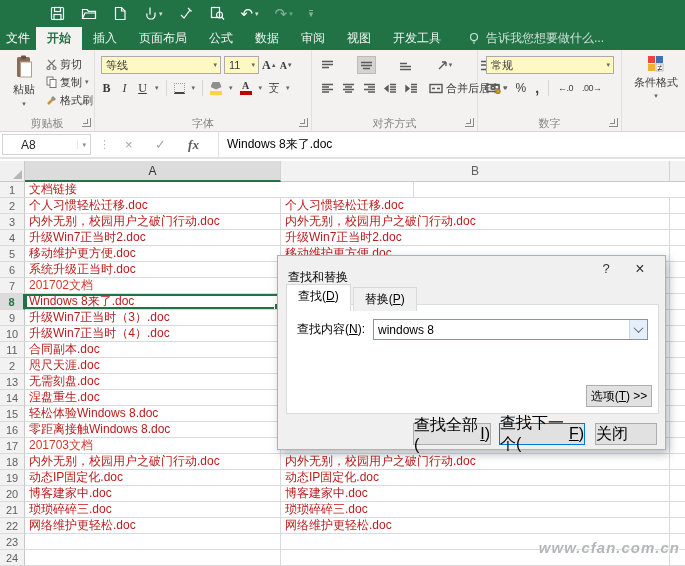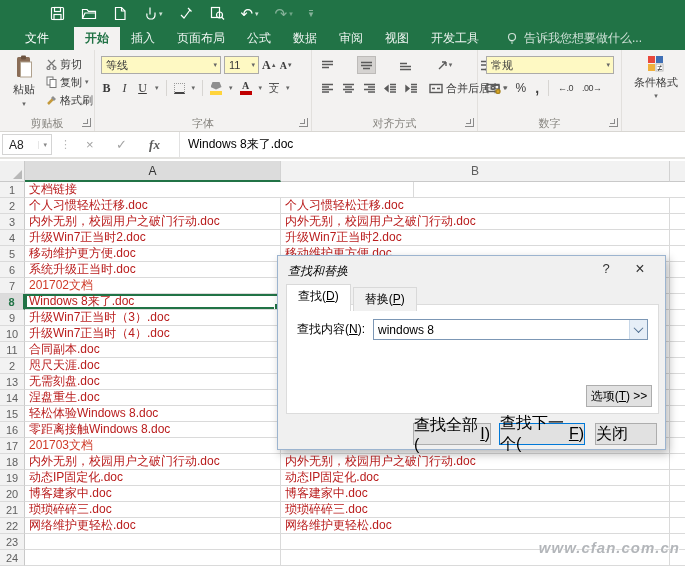--- a/index.html
+++ b/index.html
@@ -9,21 +9,21 @@
   
   .titlebar{position:absolute;left:0;top:0;width:685px;height:27px;background:#217346;display:flex;align-items:center;padding-left:50px;box-sizing:border-box;gap:16px;}
   .qat{display:flex;align-items:center;gap:2px;color:#fff;}
   .qat svg{display:block;}
   .qat .dd{font-size:7px;color:#cfe3d6;}
   .qat.dim{opacity:.45;}
   .undoredo{font-size:15px;line-height:1;color:#fff;}
 
   
   .tabsrow{position:absolute;left:0;top:27px;width:685px;height:23px;background:#217346;display:flex;align-items:stretch;font-size:12px;}
-  .ftab{color:#fff;padding:0 25px;display:flex;align-items:center;}
+  .ftab{color:#fff;padding:0 6px;display:flex;align-items:center;}
   .rtab{color:rgba(255,255,255,.92);padding:0 11px;display:flex;align-items:center;}
   .rtab.active{background:#f3f2f1;color:#217346;font-weight:bold;}
   .tellme{color:rgba(255,255,255,.78);display:flex;align-items:center;gap:6px;padding-left:16px;}
 
   
   .ribbon{position:absolute;left:0;top:50px;width:685px;height:82px;background:#f3f2f1;border-bottom:1px solid #d8d6d2;box-sizing:border-box;display:flex;color:#3b3b3b;}
   .group{position:relative;height:100%;border-right:1px solid #e2e0dd;box-sizing:border-box;flex:none;}
   .g-clip{width:95px;} .g-font{width:217px;} .g-align{width:166px;} .g-num{width:144px;} .g-styles{flex:1;border-right:none;}
   .g-foot{position:absolute;bottom:0;left:0;right:0;height:15px;line-height:15px;text-align:center;font-size:11px;color:#86847f;}
   .launcher{position:absolute;right:3px;bottom:4px;width:8px;height:8px;border-right:1px solid #8a8a8a;border-bottom:1px solid #8a8a8a;}
@@ -60,21 +60,21 @@
   .abtn.active{background:#d5d3d1;border:1px solid #bdbbb9;}
   .wbtn{display:flex;align-items:center;gap:3px;font-size:11px;margin-left:6px;white-space:nowrap;}
 
   .nrow2{position:absolute;left:8px;top:30px;display:flex;align-items:center;gap:9px;font-size:11px;}
   .decs{font-size:9px;color:#444;letter-spacing:-.5px;}
 
   .cfbtn{position:absolute;left:8px;top:5px;width:52px;display:flex;flex-direction:column;align-items:center;gap:2px;font-size:11px;}
 
   
   .fbar{position:absolute;left:0;top:132px;width:685px;height:27px;background:#fff;border-bottom:2px solid #e3e2df;box-sizing:border-box;display:flex;align-items:center;}
-  .namebox{width:50px;height:21px;margin-left:2px;border:1px solid #d4d4d4;display:flex;align-items:center;padding-left:6px;font-size:12px;color:#222;box-sizing:border-box;background:#fff;}
+  .namebox{width:89px;height:21px;margin-left:2px;border:1px solid #d4d4d4;display:flex;align-items:center;padding-left:18px;font-size:12px;color:#222;box-sizing:border-box;background:#fff;}
   .namebox .arr{margin-left:auto;font-size:7px;color:#888;padding:0 4px;border-left:1px solid #e6e6e6;}
   .dots{color:#b5b5b5;font-size:11px;margin:0 4px 0 8px;}
   .fbtns{width:96px;display:flex;justify-content:space-around;align-items:center;color:#a3a3a3;font-size:13px;}
   .fx{font-style:italic;color:#5b5b5b;font-family:"Liberation Serif","DejaVu Serif",serif;font-weight:bold;}
   .ffield{flex:1;height:100%;border-left:1px solid #e2e2e2;margin-left:8px;display:flex;align-items:center;padding-left:8px;font-size:12px;color:#000;}
 
   
   .grid{position:absolute;left:0;top:161px;width:685px;height:405px;background:#fff;font-size:12px;}
   .ghead{display:flex;height:21px;}
   .corner{width:25px;background:#f0f0f0;border-right:1px solid #c9c9c9;border-bottom:1px solid #c9c9c9;position:relative;box-sizing:border-box;flex:none;}
@@ -87,21 +87,21 @@
   .rh.sel{background:#dcdcdc;color:#217346;border-right:2px solid #217346;font-weight:bold;}
   .ca,.cb{border-right:1px solid #dadada;border-bottom:1px solid #dadada;box-sizing:border-box;padding-left:4px;white-space:nowrap;overflow:hidden;color:#b91c1c;line-height:15px;flex:none;}
   .ca{width:256px;} .cb{width:389px;}
   .cc{flex:1;border-bottom:1px solid #dadada;box-sizing:border-box;}
   .red{color:#cf3a28;}
   .selcell{position:relative;box-shadow:inset 0 0 0 2px #217346;}
   .selcell::after{content:"";position:absolute;right:0px;bottom:0px;width:5px;height:5px;background:#217346;border-left:1px solid #fff;border-top:1px solid #fff;}
 
   
   .dlg{position:absolute;left:277px;top:255px;width:389px;height:195px;background:#f0f0f0;border:1px solid #9cb4cf;box-shadow:3px 4px 9px rgba(0,0,0,.28);box-sizing:border-box;font-size:12px;z-index:10;color:#000;}
-  .dtitle{position:absolute;left:10px;top:7px;font-style:italic;}
+  .dtitle{position:absolute;left:10px;top:13px;}
   .dhelp{position:absolute;right:48px;top:5px;width:22px;text-align:center;color:#333;font-size:13px;}
   .dclose{position:absolute;right:12px;top:3px;width:26px;text-align:center;color:#333;font-size:16px;line-height:20px;}
   .dtabs{position:absolute;left:8px;top:28px;display:flex;align-items:flex-end;z-index:2;}
   .dtab{padding:3px 11px;border:1px solid #d9d9d9;border-bottom:none;background:#f0f0f0;margin-right:2px;}
   .dtab.active{background:#fff;padding-bottom:6px;}
   .dpanel{position:absolute;left:8px;top:48px;width:373px;height:110px;background:#fff;border:1px solid #dcdcdc;box-sizing:border-box;}
   .dfindrow{position:absolute;left:10px;top:14px;display:flex;align-items:center;}
   .dfindlabel{width:76px;flex:none;}
   .dcombo{width:275px;height:21px;border:1px solid #7c97b5;background:#fff;display:flex;box-sizing:border-box;}
   .dcombo input{flex:1;border:none;outline:none;font-size:12px;padding-left:4px;font-family:"Liberation Sans","DejaVu Sans",sans-serif;background:transparent;}

